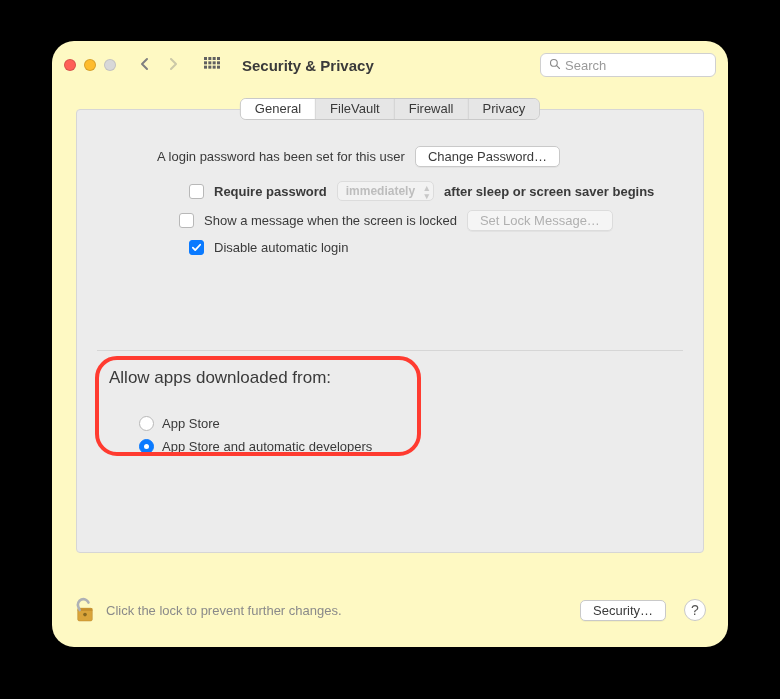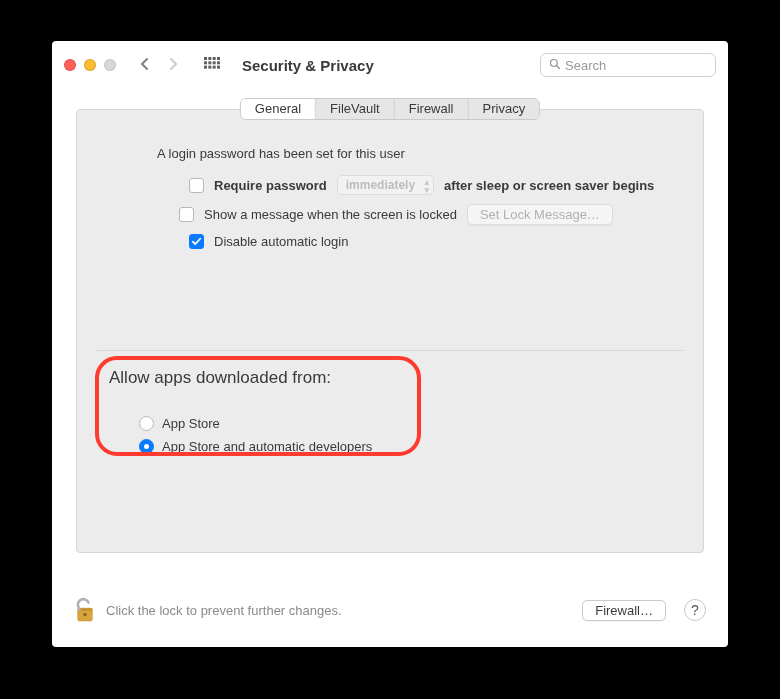--- a/index.html
+++ b/index.html
@@ -11,22 +11,22 @@
       width: 780px;
       height: 699px;
       position: relative;
     }
     .window {
       position: absolute;
       left: 52px;
       top: 41px;
       width: 676px;
       height: 606px;
-      background: #ffffff;
-      border-radius: 4px;
+      background: #fef9c3;
+      border-radius: 22px;
       box-shadow: 0 20px 60px rgba(0,0,0,0.4);
       overflow: hidden;
     }
     
     .titlebar {
       height: 48px;
       display: flex;
       align-items: center;
       padding: 0 12px;
       gap: 8px;
@@ -236,20 +236,21 @@
     <div class="tabs">
       <div class="tab active">General</div>
       <div class="tab">FileVault</div>
       <div class="tab">Firewall</div>
       <div class="tab">Privacy</div>
     </div>
 
     <div class="content-top">
       <div class="row row-first" style="margin-left:30px;">
         <span>A login password has been set for this user</span>
+        <button class="macbtn">Change Password…</button>
       </div>
       <div class="row" style="margin-left:62px;font-weight:bold;">
         <span class="checkbox"></span>
         <span>Require password</span>
         <span class="popup-disabled">
           <span>immediately</span>
           <span class="chev">▴<br>▾</span>
         </span>
         <span>after sleep or screen saver begins</span>
       </div>
@@ -289,17 +290,17 @@
     <span class="lock-icon">
       <svg viewBox="0 0 24 30">
         <rect x="4" y="13" width="16" height="14" rx="2" fill="#d9a43a" stroke="#b8862e" stroke-width="0.5"></rect>
         <rect x="4" y="13" width="16" height="3" fill="#c7912f"></rect>
         <path d="M5 13 V9 a6 6 0 0 1 12 0" fill="none" stroke="#aeb1b5" stroke-width="2.8" stroke-linecap="round" transform="rotate(-22 11 11)"></path>
         <circle cx="12" cy="20" r="2" fill="#8a6a20"></circle>
       </svg>
     </span>
     <span class="lock-text">Click the lock to prevent further changes.</span>
     <div class="spacer"></div>
-    <button class="macbtn">Firewall…</button>
+    <button class="macbtn">Security…</button>
     <div class="help-btn">?</div>
   </div>
 
 </div>
 
 </body></html>

